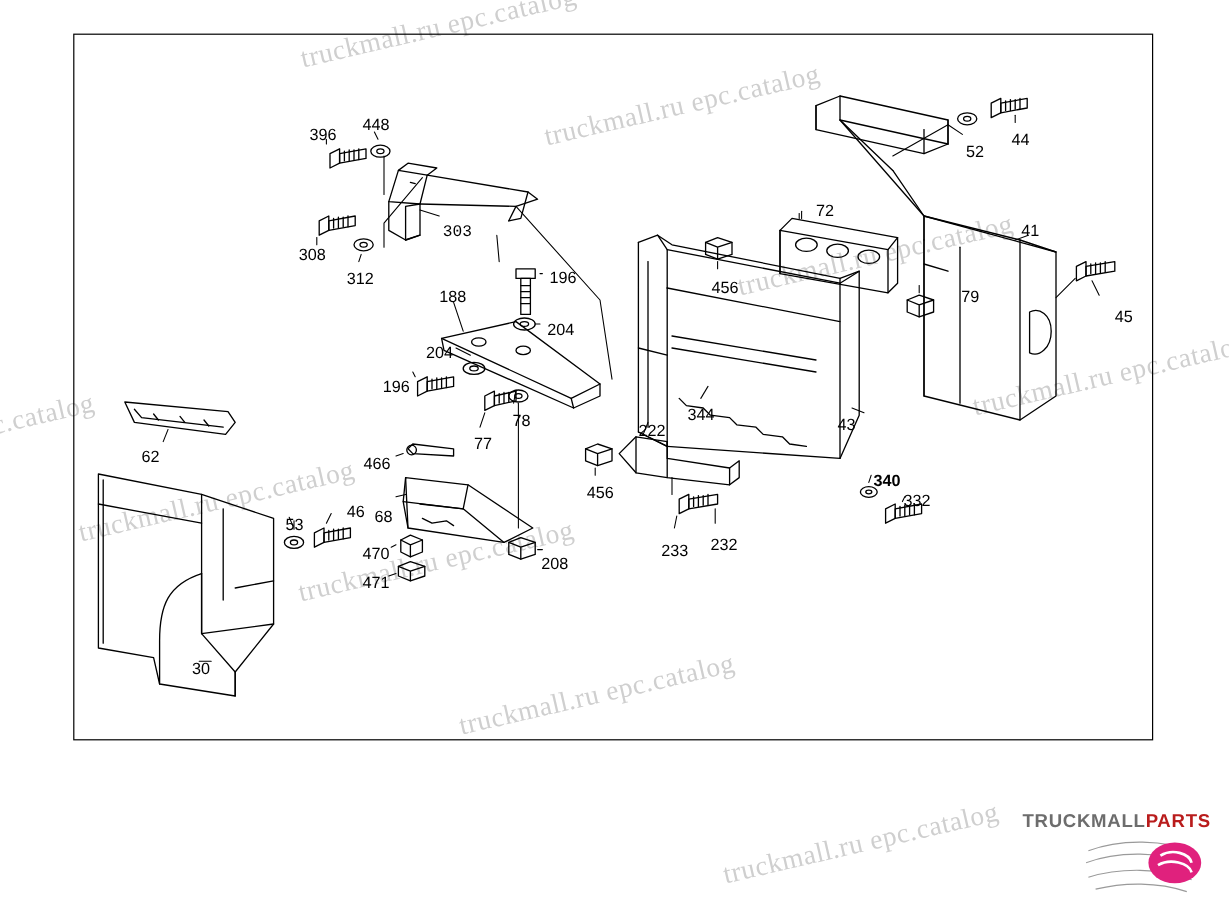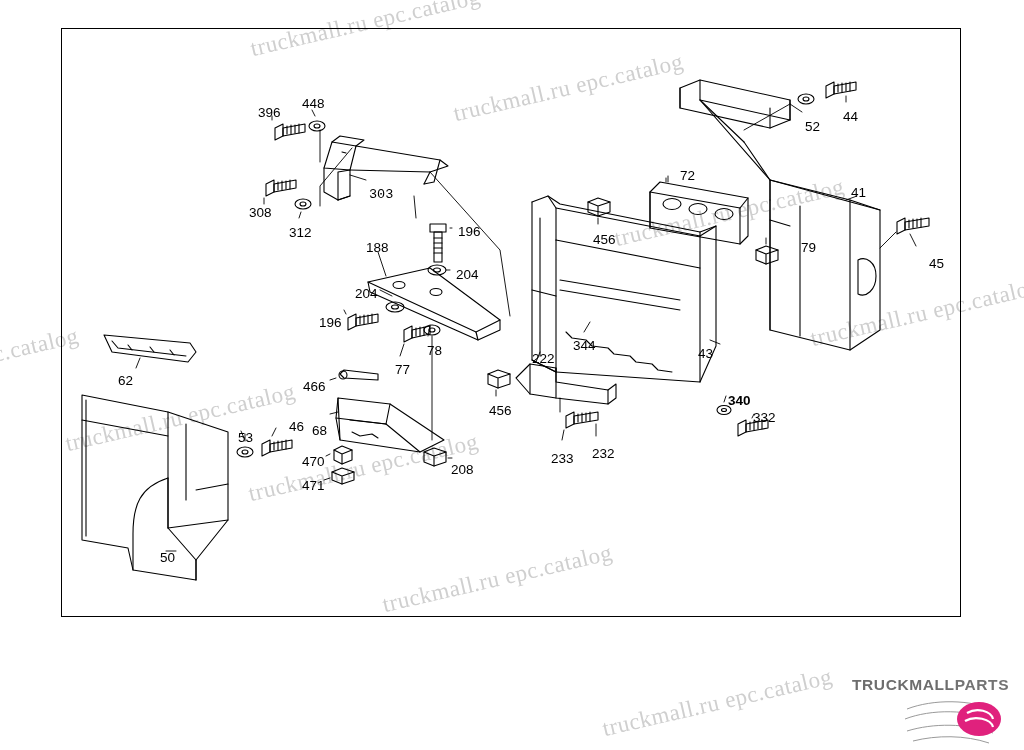--- a/index.html
+++ b/index.html
@@ -59,21 +59,21 @@
     left: 852px;
     top: 676px;
     width: 150px;
     height: 22px;
     font-size: 15.5px;
     letter-spacing: 0.6px;
     font-family: "Liberation Sans", sans-serif;
     color: #6d6d6d;
     font-weight: bold;
   }
-  .logo .pink { color: #737373; }
+  .logo .pink { color: #b91c1c; }
   .logo-mark {
     position: absolute;
     left: 905px;
     top: 693px;
     width: 108px;
     height: 56px;
   }
 </style>
 </head>
 <body>
@@ -331,21 +331,21 @@
       <div class="lbl" style="left: 395px; top: 363px;">77</div>
       <div class="lbl" style="left: 427px; top: 344px;">78</div>
       <div class="lbl" style="left: 303px; top: 380px;">466</div>
       <div class="lbl" style="left: 312px; top: 424px;">68</div>
       <div class="lbl" style="left: 302px; top: 455px;">470</div>
       <div class="lbl" style="left: 302px; top: 479px;">471</div>
       <div class="lbl" style="left: 451px; top: 463px;">208</div>
       <div class="lbl" style="left: 289px; top: 420px;">46</div>
       <div class="lbl" style="left: 238px; top: 431px;">53</div>
       <div class="lbl" style="left: 118px; top: 374px;">62</div>
-      <div class="lbl" style="left: 160px; top: 551px;">50</div>
+      <div class="lbl" style="left: 160px; top: 551px;">30</div>
       <div class="lbl" style="left: 593px; top: 233px;">456</div>
       <div class="lbl" style="left: 664px; top: 169px; margin-left: 16px;">72</div>
       <div class="lbl" style="left: 761px; top: 241px; margin-left: 40px;">79</div>
       <div class="lbl" style="left: 573px; top: 339px;">344</div>
       <div class="lbl" style="left: 698px; top: 347px;">43</div>
       <div class="lbl" style="left: 532px; top: 352px;">222</div>
       <div class="lbl" style="left: 489px; top: 404px;">456</div>
       <div class="lbl" style="left: 551px; top: 452px;">233</div>
       <div class="lbl" style="left: 592px; top: 447px;">232</div>
       <div class="lbl" style="left: 728px; top: 394px; font-weight: bold;">340</div>

